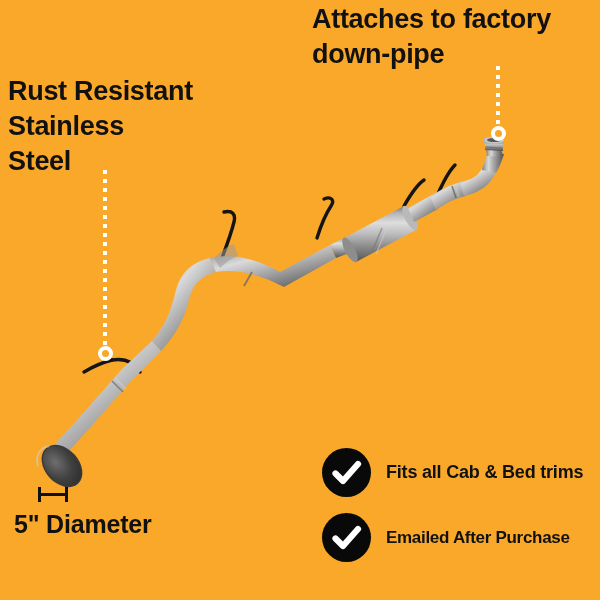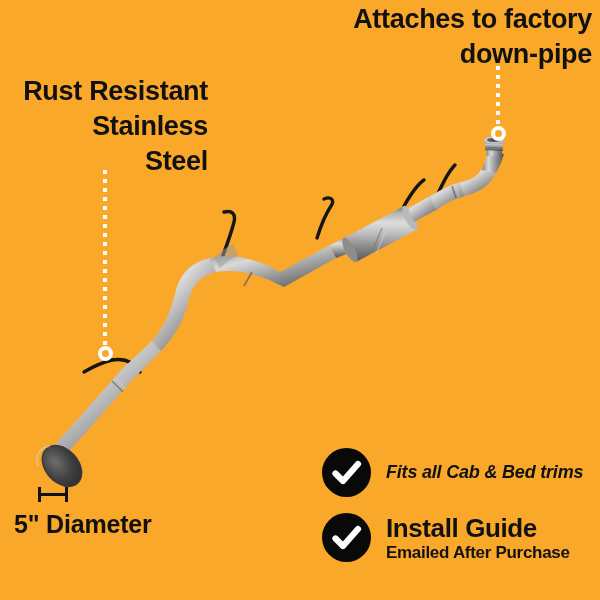--- a/index.html
+++ b/index.html
@@ -29,21 +29,21 @@
   }
 
   
   .callout-text {
     position: absolute;
     color: #111111;
     font-weight: 700;
     font-size: 27px;
     line-height: 35px;
     letter-spacing: -0.3px;
-    text-align: right;
+    text-align: left;
     white-space: pre-line;
   }
   #callout-left-text {
     left: 8px;
     top: 58px;
     width: 200px;
     margin-top: 16px;
   }
   #callout-right-text {
     left: 312px;
@@ -112,21 +112,21 @@
     line-height: 28px;
     letter-spacing: -0.2px;
   }
 
   
   .feature-row {
     position: absolute;
     display: flex;
     align-items: center;
   }
-  #feature-row-1 { left: 322px; top: 448px; font-style: italic; }
+  #feature-row-1 { left: 322px; top: 448px; }
   #feature-row-2 { left: 322px; top: 513px; }
 
   .badge-check {
     position: relative;
     flex: 0 0 auto;
     width: 49px;
     height: 49px;
     border-radius: 50%;
     background: #090909;
   }
@@ -314,18 +314,17 @@
     </div>
   </div>
 
   <div class="feature-row" id="feature-row-2">
     <div class="badge-check">
       <svg viewBox="0 0 49 49">
         <path d="M13.5,25.5 L21,33 L36,16" fill="none" stroke="#ffffff" stroke-width="6.2" stroke-linecap="round" stroke-linejoin="round"></path>
       </svg>
     </div>
     <div class="feature-text">
-      <div class="feature-line-main">Install Guide</div>
       <div class="feature-line-sub">Emailed After Purchase</div>
     </div>
   </div>
 
 </div>
 
 </body></html>

